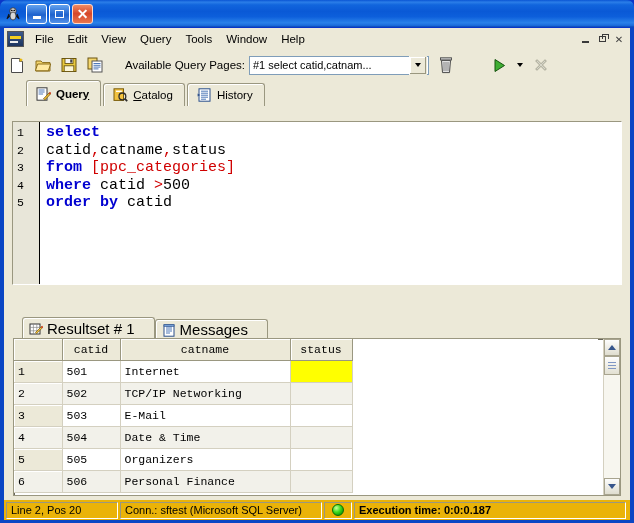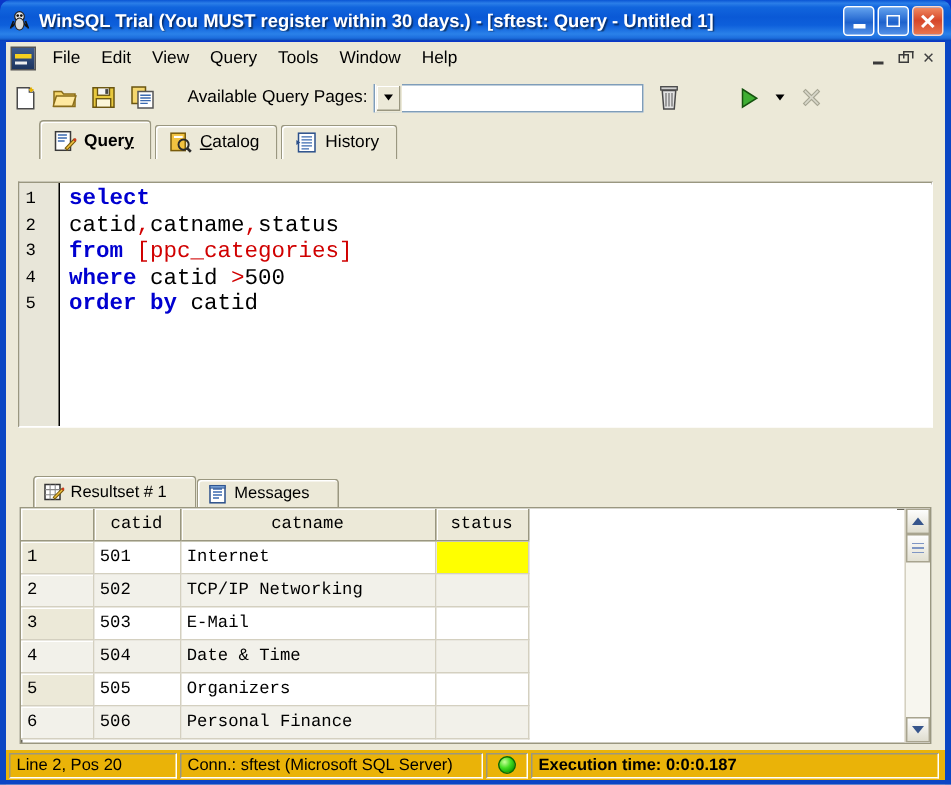--- a/index.html
+++ b/index.html
@@ -274,21 +274,21 @@
     box-sizing: border-box;
   }
   .rtab {
     height: 19px;
     padding: 0 19px 0 6px;
     background: #ece9d8;
     border: 1px solid #9a9780;
     border-bottom: none;
     border-top-left-radius: 3px; border-top-right-radius: 3px;
     display:flex; align-items:center; gap:4px;
-    font-size: 11px; color:#000; cursor: default;
+    font-size: 15px; color:#000; cursor: default;
     box-sizing: border-box;
     box-shadow: inset 1px 1px 0 #fff;
     margin-top: 48px;
   }
   .rtab.active { height: 21px; }
   .rtab-icon { width: 14px; height: 13px; position: relative; flex:0 0 auto;}
 
   
   .grid-outer {
     position: absolute; left: 9px; top: 310px;
@@ -430,21 +430,20 @@
   <div class="titlebar">
     <div class="title-icon">
       <svg width="16" height="16" viewBox="0 0 16 16">
         <circle cx="8" cy="5" r="3.2" fill="#e8e8e8" stroke="#222" stroke-width="0.8"></circle>
         <circle cx="6.8" cy="4.4" r="0.9" fill="#111"></circle>
         <circle cx="9.2" cy="4.4" r="0.9" fill="#111"></circle>
         <path d="M4 8 L2 13 M12 8 L14 13 M8 8 L8 14 M5.5 9 L3 12 M10.5 9 L13 12" stroke="#111" stroke-width="1.1" fill="none"></path>
         <ellipse cx="8" cy="10" rx="3" ry="4" fill="#d8d8d8" stroke="#222" stroke-width="0.7"></ellipse>
       </svg>
     </div>
-    <div class="title-text">WinSQL Trial (You MUST register within 30 days.) - [sftest: Query - Untitled 1]</div>
     <div class="win-btns">
       <div class="win-btn min">
         <div class="glyph-min"></div>
       </div>
       <div class="win-btn max">
         <div class="glyph-max"></div>
       </div>
       <div class="win-btn close">
         <span class="glyph-close">✕</span>
       </div>
@@ -506,20 +505,21 @@
           <svg width="16" height="16" viewBox="0 0 16 16">
             <rect x="1" y="1" width="9" height="11" fill="#f5d76e" stroke="#6a5510" stroke-width="1"></rect>
             <rect x="5" y="4" width="10" height="11" fill="#fff" stroke="#555" stroke-width="1"></rect>
             <path d="M6.5 6.5 h7 M6.5 8.3 h7 M6.5 10.1 h7 M6.5 11.9 h5" stroke="#3b6ab0" stroke-width="0.9"></path>
           </svg>
         </div>
       </div>
 
       <div class="tb-label">Available Query Pages:</div>
       <div class="tb-combo">
+        <div class="tb-combo-text">#1 select  catid,catnam...</div>
         <div class="tb-combo-arrow">
           <div class="arrow-dn"></div>
         </div>
       </div>
 
       <div class="tb-btn" style="margin-left:5px;">
         <svg width="16" height="17" viewBox="0 0 16 17">
           <rect x="2.5" y="0.8" width="11" height="2.2" fill="#cfcfcf" stroke="#4a4a4a" stroke-width="0.9"></rect>
           <path d="M3.5 3.4 h9 l-1 12.2 h-7 z" fill="#e2e2e2" stroke="#4a4a4a" stroke-width="1"></path>
           <path d="M6 5 v9 M8 5 v9 M10 5 v9" stroke="#7a7a7a" stroke-width="0.9"></path>

